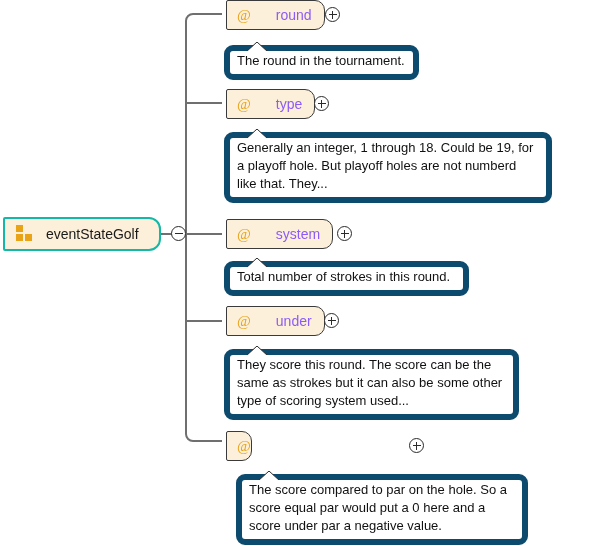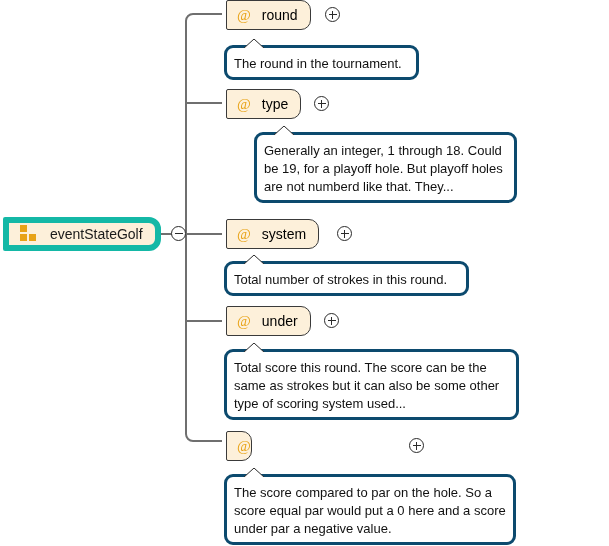--- a/index.html
+++ b/index.html
@@ -32,21 +32,21 @@
 
   
   .root-node {
     position: absolute;
     left: 3px;
     top: 217px;
     width: 158px;
     height: 34px;
     box-sizing: border-box;
     background: #fdf0da;
-    border: 6px solid #14b8a6;
+    border: 2px solid #14b8a6;
     border-radius: 2px 12px 12px 2px;
     display: flex;
     align-items: center;
   }
   .root-icon {
     position: relative;
     width: 18px;
     height: 18px;
     margin-left: 11px;
     flex: none;
@@ -80,22 +80,22 @@
   .attr-at {
     font-size: 15px;
     color: #e8a317;
     margin-left: 10px;
     font-family: "Liberation Serif", serif;
     line-height: 1;
     flex: none;
   }
   .attr-label {
     font-size: 14px;
-    color: #000000;
-    margin-left: 11px;
+    color: #8b5cf6;
+    margin-left: 25px;
     margin-right: 12px;
     white-space: nowrap;
   }
 
   
   .pm-circle {
     position: absolute;
     width: 15px;
     height: 15px;
     box-sizing: border-box;
@@ -120,23 +120,23 @@
     top: 2.5px;
     width: 1px;
     height: 8px;
   }
 
   
   .doc-box {
     position: absolute;
     box-sizing: border-box;
     background: #ffffff;
-    border: 3px solid #0c4a6e;
+    border: 6px solid #0c4a6e;
     border-radius: 9px;
-    padding: 7px 7px 4px 7px;
+    padding: 1px 7px 4px 7px;
     font-size: 13px;
     line-height: 18px;
     color: #111111;
   }
   .doc-tail {
     position: absolute;
     left: 16px;
     top: -9px;
     width: 22px;
     height: 10px;
@@ -190,21 +190,21 @@
     </span>
     <span class="doc-text">The round in the tournament.</span>
   </div>
 
   <div class="attr-node" style="left:226px; top:89px;">
     <span class="attr-at">@</span>
     <span class="attr-label">type</span>
   </div>
   <div class="pm-circle plus" style="left:314px; top:96px;"></div>
 
-  <div class="doc-box" style="left:224px; top:132px; width:263px;margin-left:30px;">
+  <div class="doc-box" style="left:224px; top:132px; width:328px;">
     <span class="doc-tail">
       <svg width="22" height="10" viewBox="0 0 22 10">
         <path d="M0,10 L11,0 L22,10" fill="#ffffff" stroke="#2b2b2b" stroke-width="1"></path>
         <path d="M0,10 H22" stroke="#ffffff" stroke-width="2"></path>
       </svg>
     </span>
     <span class="doc-text">Generally an integer, 1 through 18. Could be 19, for a playoff hole. But playoff holes are not numberd like that. They...</span>
   </div>
 
   <div class="attr-node" style="left:226px; top:219px;">
@@ -229,29 +229,29 @@
   </div>
   <div class="pm-circle plus" style="left:324px; top:313px;"></div>
 
   <div class="doc-box" style="left:224px; top:349px; width:295px;">
     <span class="doc-tail">
       <svg width="22" height="10" viewBox="0 0 22 10">
         <path d="M0,10 L11,0 L22,10" fill="#ffffff" stroke="#2b2b2b" stroke-width="1"></path>
         <path d="M0,10 H22" stroke="#ffffff" stroke-width="2"></path>
       </svg>
     </span>
-    <span class="doc-text">Total score this round. The score can be the same as strokes but it can also be some other type of scoring system used...</span>
+    <span class="doc-text">They score this round. The score can be the same as strokes but it can also be some other type of scoring system used...</span>
   </div>
 
   <div class="attr-node" style="left:226px; top:431px;">
     <span class="attr-at">@</span>
   </div>
   <div class="pm-circle plus" style="left:409px; top:438px;"></div>
 
-  <div class="doc-box" style="left:224px; top:474px; width:292px;">
+  <div class="doc-box" style="left:236px; top:474px; width:292px;">
     <span class="doc-tail">
       <svg width="22" height="10" viewBox="0 0 22 10">
         <path d="M0,10 L11,0 L22,10" fill="#ffffff" stroke="#2b2b2b" stroke-width="1"></path>
         <path d="M0,10 H22" stroke="#ffffff" stroke-width="2"></path>
       </svg>
     </span>
     <span class="doc-text">The score compared to par on the hole. So a score equal par would put a 0 here and a score under par a negative value.</span>
   </div>
 
 </div>

